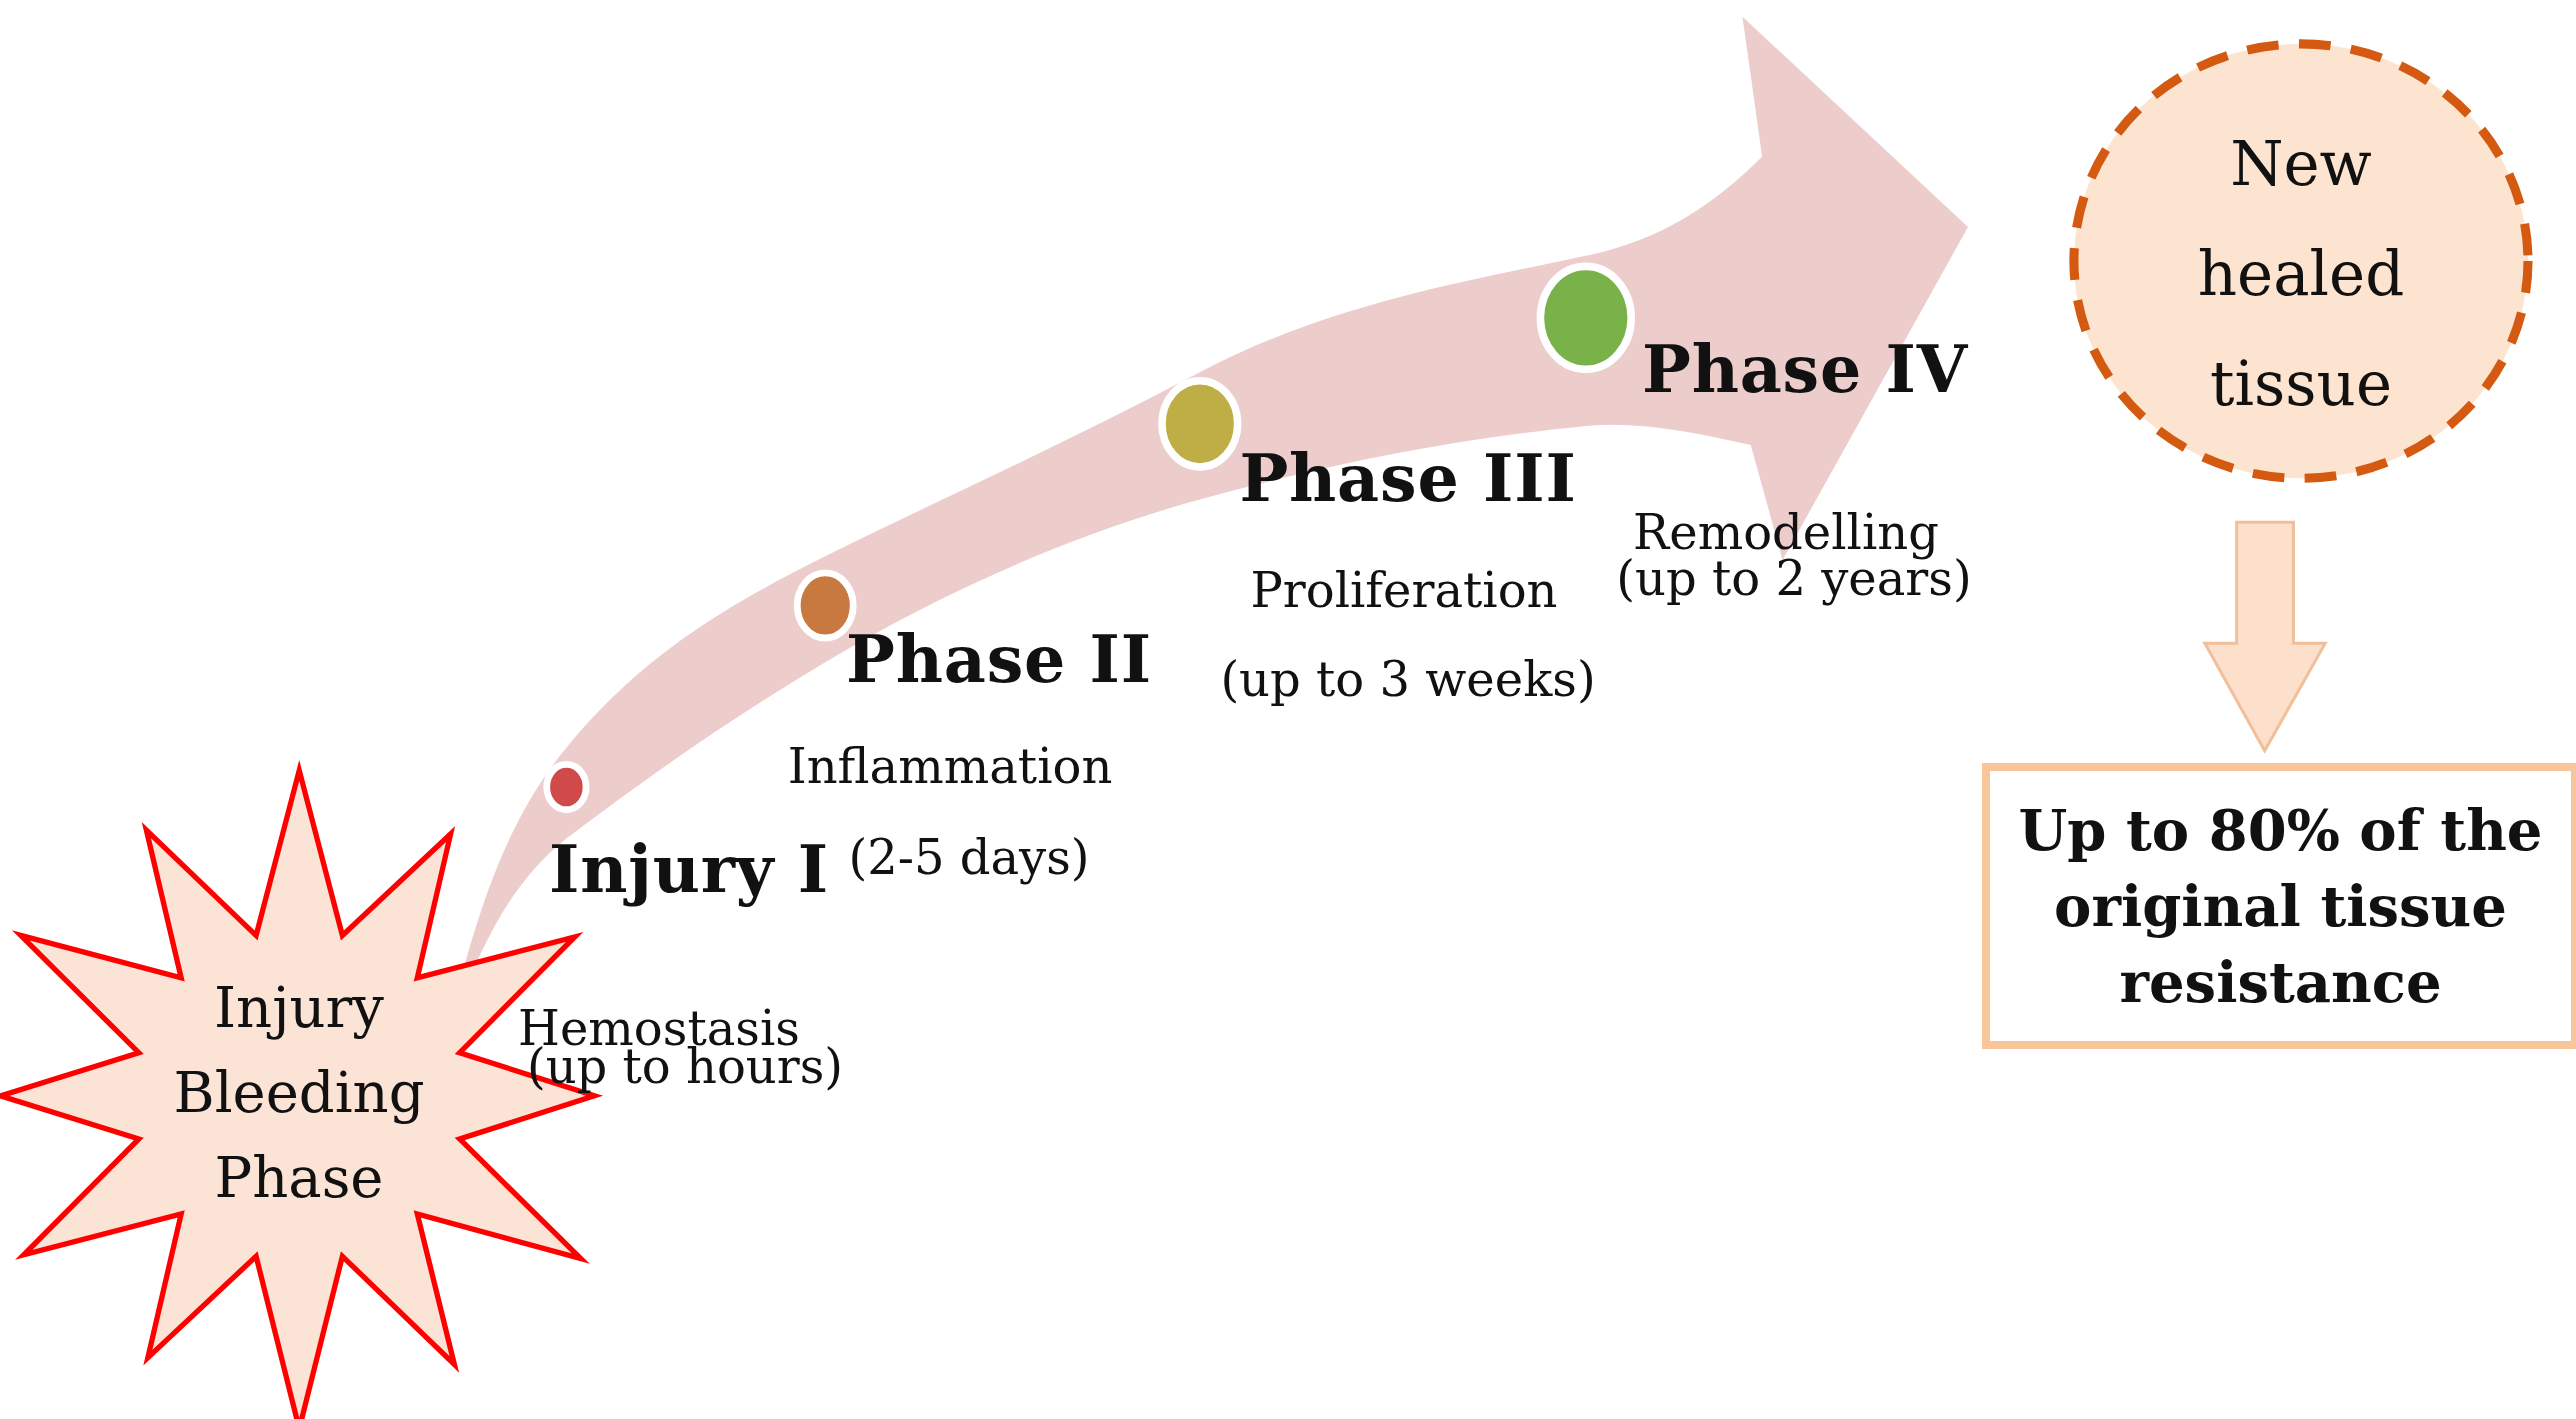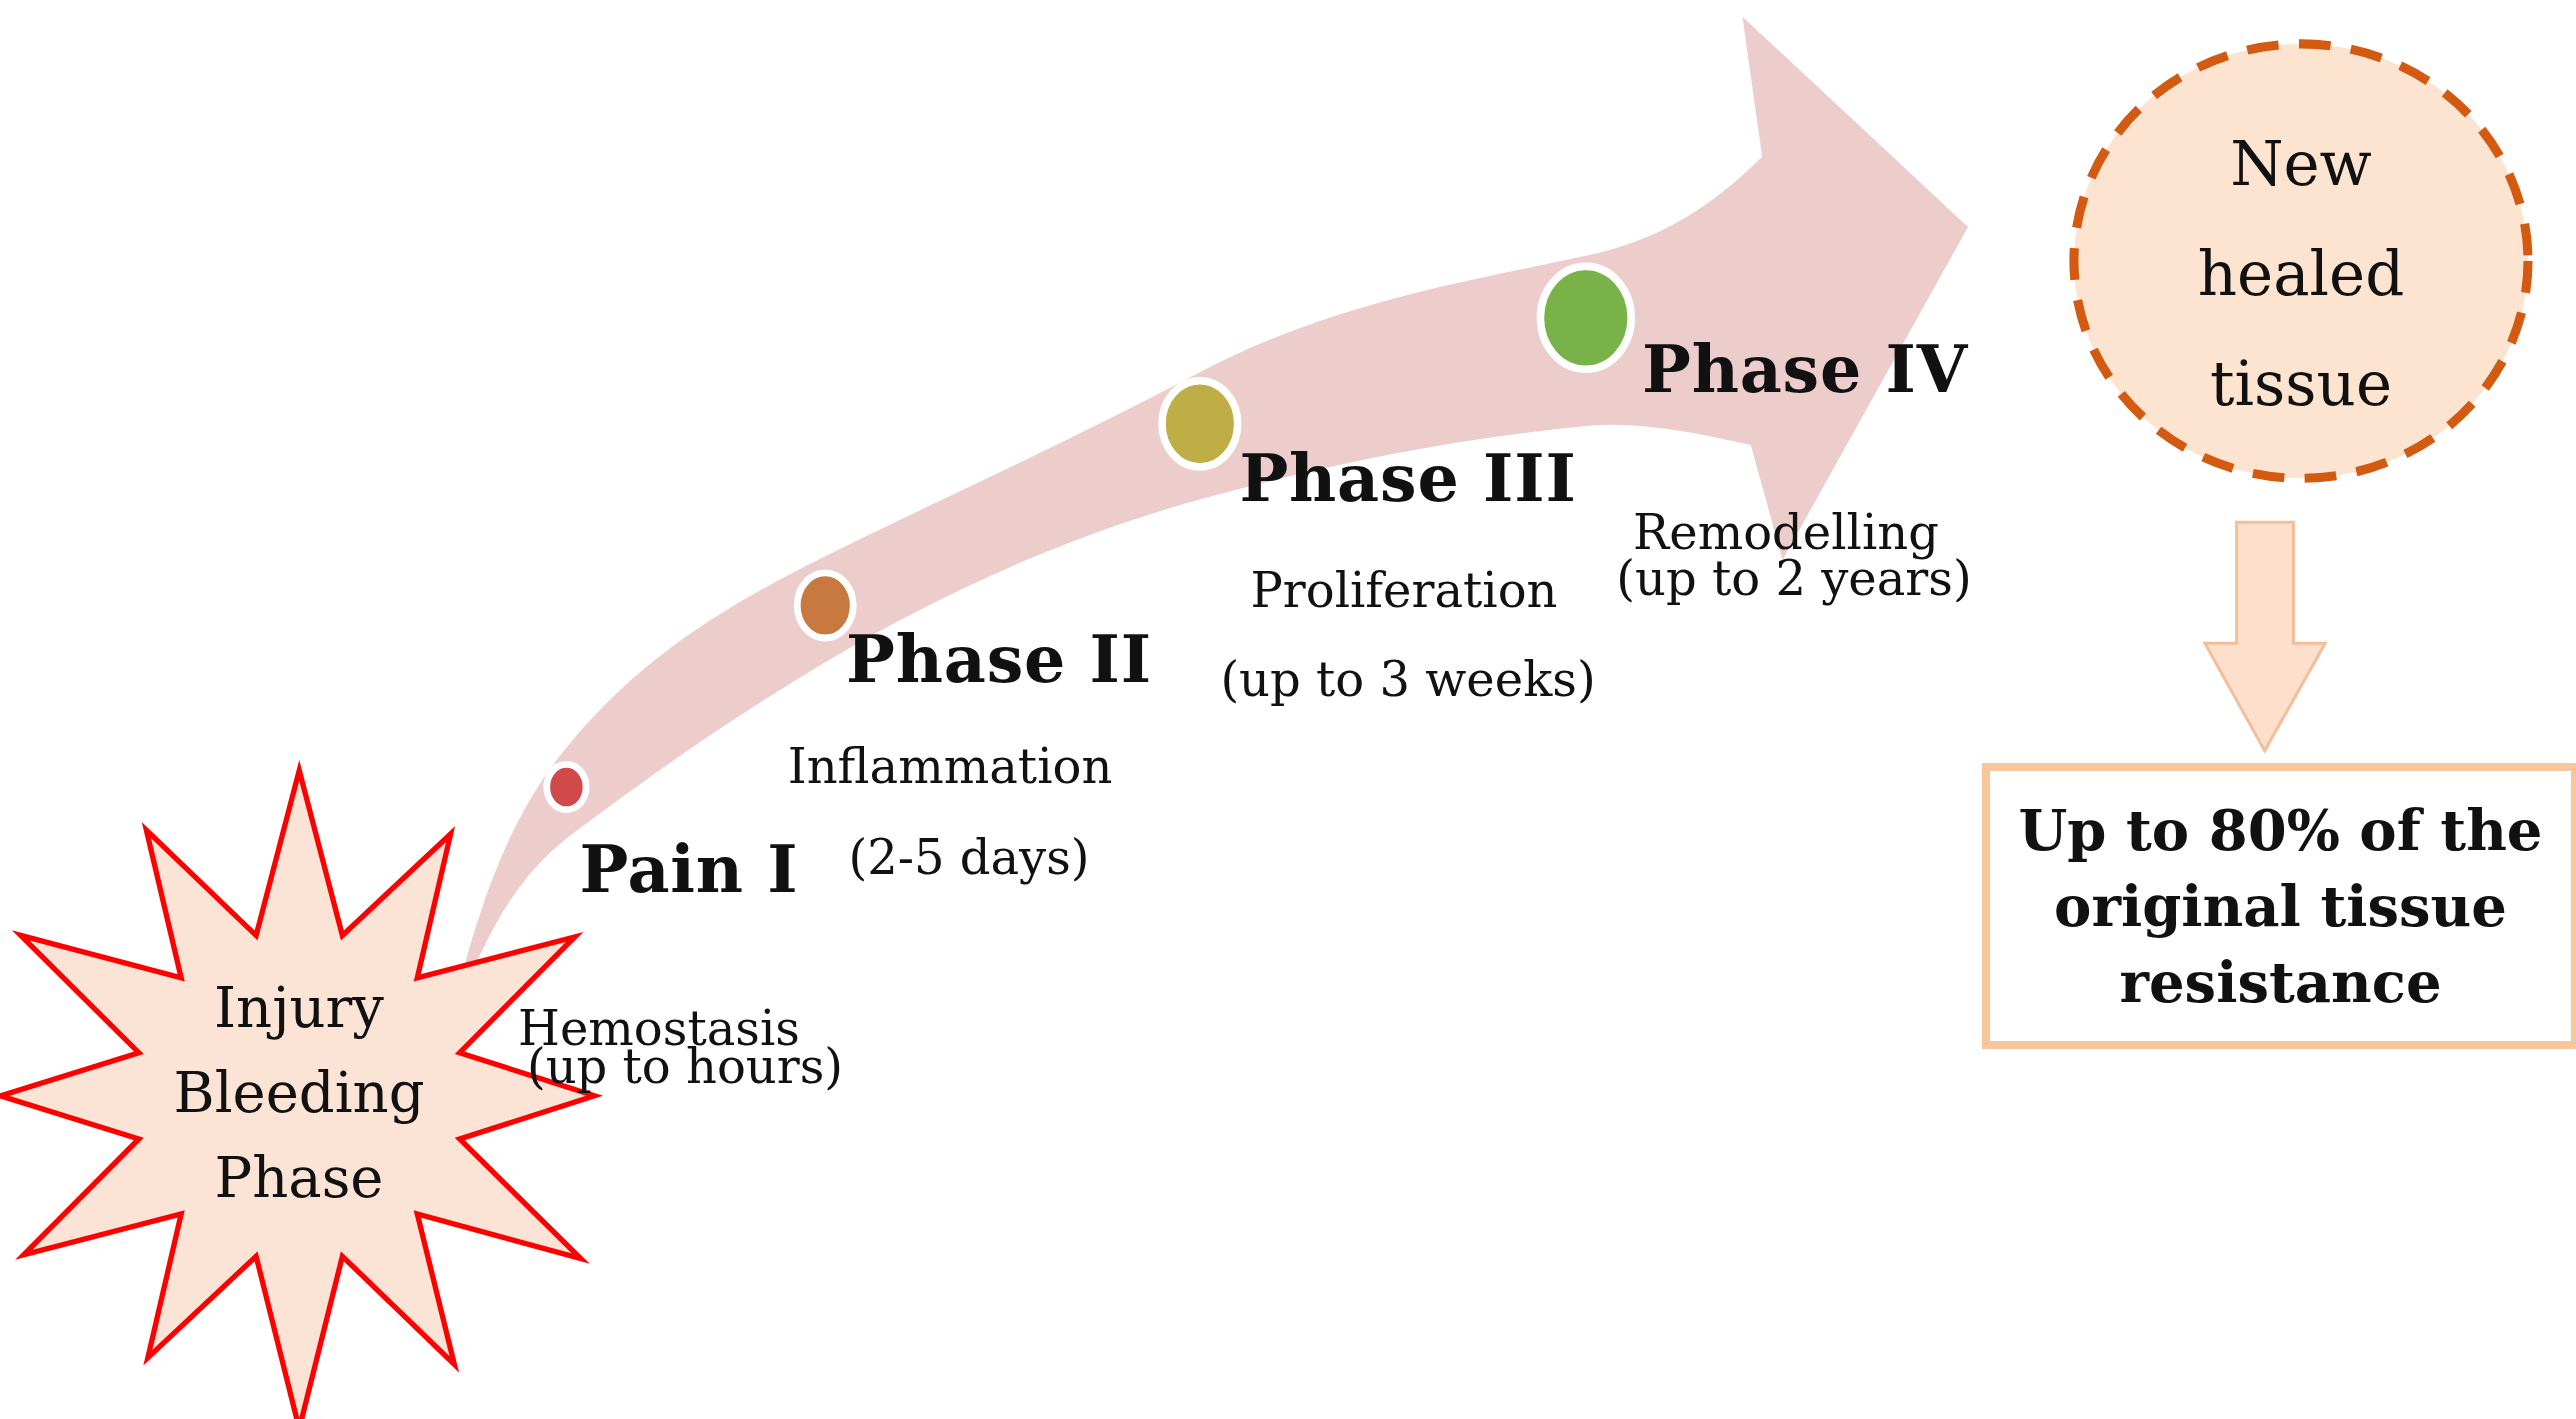--- a/index.html
+++ b/index.html
@@ -114,21 +114,21 @@
 
     <polygon stroke="#F2BF9B" stroke-width="4" stroke-linejoin="miter" points="2955,690 3030,690 3030,850 3072,850 2992,992 2913,850 2955,850" fill="#FCE0CB"></polygon>
   </svg>
 
   <div class="burst-text">
     <div>Injury</div>
     <div>Bleeding</div>
     <div>Phase</div>
   </div>
 
-  <div class="label phase-name" style="left:689px; top:869px;">Pain I</div>
+  <div class="label phase-name" style="left:689px; top:869px;">Injury I</div>
   <div class="label phase-process" style="left:659px; top:992px;margin-top:36px;">Hemostasis</div>
   <div class="label phase-duration" style="left:685px; top:1066px;">(up to hours)</div>
 
   <div class="label phase-name" style="left:999px; top:659px;">Phase II</div>
   <div class="label phase-process" style="left:950px; top:766px;">Inflammation</div>
   <div class="label phase-duration" style="left:969px; top:857px;">(2-5 days)</div>
 
   <div class="label phase-process" style="left:1404px; top:590px;">Proliferation</div>
   <div class="label phase-name" style="left:1408px; top:478px;">Phase III</div>
   <div class="label phase-duration" style="left:1408px; top:679px;">(up to 3 weeks)</div>

